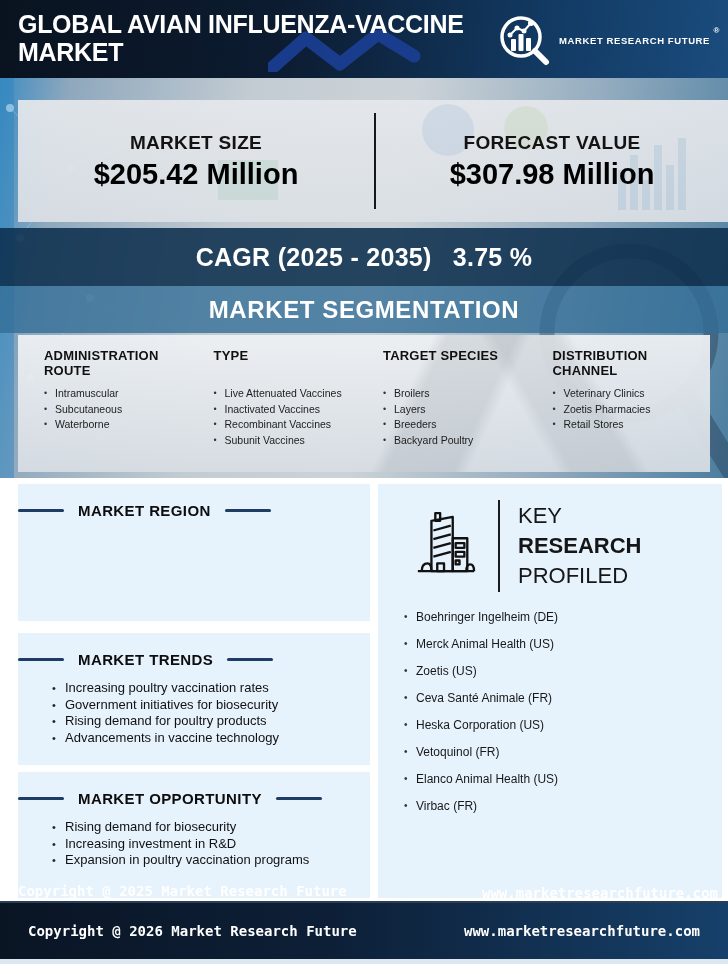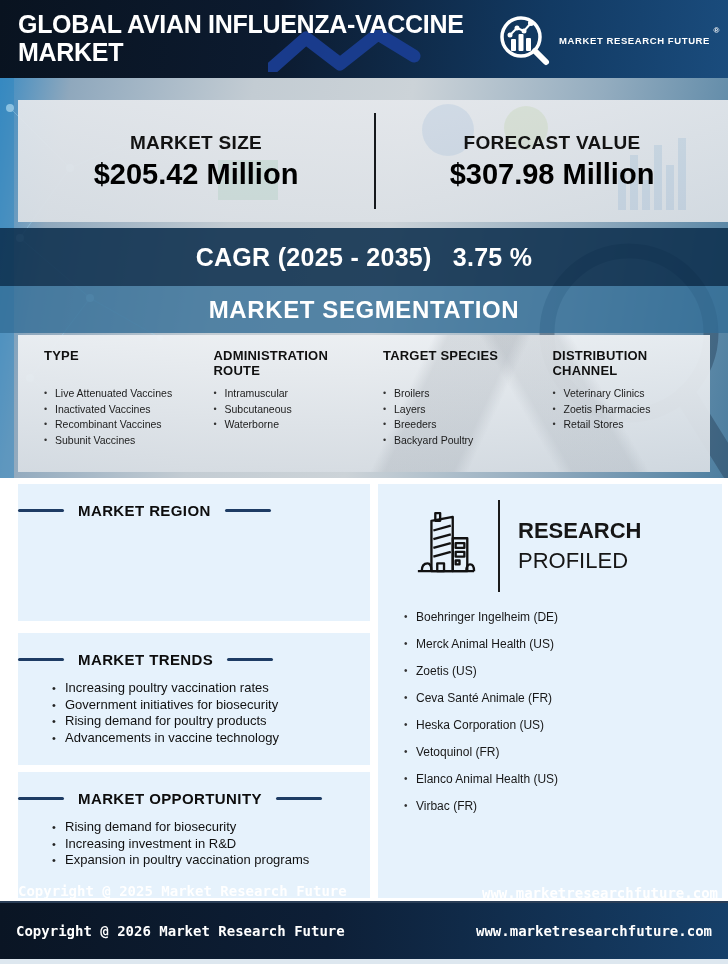--- a/index.html
+++ b/index.html
@@ -82,21 +82,21 @@
   .company-list li::before{content:"•";position:absolute;left:0;top:0;font-size:10px;color:#333;}
 
   .overlay-copyright{position:absolute;left:18px;top:405px;color:#ffffff;
     font-family:"DejaVu Sans Mono",monospace;font-weight:bold;font-size:14px;z-index:5;white-space:nowrap;}
   .overlay-website{position:absolute;right:10px;top:407px;color:#ffffff;
     font-family:"DejaVu Sans Mono",monospace;font-weight:bold;font-size:14px;z-index:5;white-space:nowrap;}
 
   
   .footer{position:absolute;left:0;top:901px;width:728px;height:58px;
     background:linear-gradient(90deg,#0a1524 0%,#0d1f37 45%,#16406a 100%);
-    display:flex;align-items:center;justify-content:space-between;padding:0 16px;z-index:6;
+    display:flex;align-items:center;justify-content:space-between;padding:0 28px;z-index:6;
     border-top:2px solid #2a3e57;}
   .footer-text{color:#ffffff;font-family:"DejaVu Sans Mono",monospace;font-weight:bold;font-size:14px;white-space:nowrap;}
   .bottom-strip{position:absolute;left:0;top:959px;width:728px;height:5px;background:#dde7ef;z-index:6;}
 
   svg{display:block;}
 </style>
 </head>
 <body>
 
 <div class="page">
@@ -185,34 +185,34 @@
       <span class="cagr-label">CAGR (2025 - 2035)</span>
       <span class="cagr-value">3.75 %</span>
     </div>
 
     <div class="seg-title-band">
       <span class="seg-title">MARKET SEGMENTATION</span>
     </div>
 
     <div class="seg-panel">
       <div class="seg-col">
+        <div class="seg-heading">ADMINISTRATION ROUTE</div>
+        <ul class="seg-list">
+            <li>Intramuscular</li>
+            <li>Subcutaneous</li>
+            <li>Waterborne</li>
+          </ul>
+      </div>
+      <div class="seg-col">
         <div class="seg-heading">TYPE</div>
         <ul class="seg-list">
             <li>Live Attenuated Vaccines</li>
             <li>Inactivated Vaccines</li>
             <li>Recombinant Vaccines</li>
             <li>Subunit Vaccines</li>
-          </ul>
-      </div>
-      <div class="seg-col">
-        <div class="seg-heading">ADMINISTRATION ROUTE</div>
-        <ul class="seg-list">
-            <li>Intramuscular</li>
-            <li>Subcutaneous</li>
-            <li>Waterborne</li>
           </ul>
       </div>
       <div class="seg-col">
         <div class="seg-heading">TARGET SPECIES</div>
         <ul class="seg-list">
             <li>Broilers</li>
             <li>Layers</li>
             <li>Breeders</li>
             <li>Backyard Poultry</li>
           </ul>
@@ -278,20 +278,21 @@
           <rect x="43" y="35" width="9" height="5"></rect>
           <rect x="43" y="44" width="9" height="5"></rect>
           <rect x="43" y="53" width="4" height="4"></rect>
           <path d="M8 64 Q8 56 14 56 Q18 56 18 64"></path>
           <path d="M55 64 Q55 57 59 57 Q63 57 63 64" transform="translate(-1,0)"></path>
           <rect x="24" y="56" width="7" height="8"></rect>
           <line x1="4" y1="64" x2="62" y2="64"></line>
         </svg>
         <div class="companies-divider"></div>
         <div class="companies-title">
+          <div>KEY</div>
           <div class="bold">RESEARCH</div>
           <div>PROFILED</div>
         </div>
       </div>
       <ul class="company-list">
           <li>Boehringer Ingelheim (DE)</li>
           <li>Merck Animal Health (US)</li>
           <li>Zoetis (US)</li>
           <li>Ceva Santé Animale (FR)</li>
           <li>Heska Corporation (US)</li>

